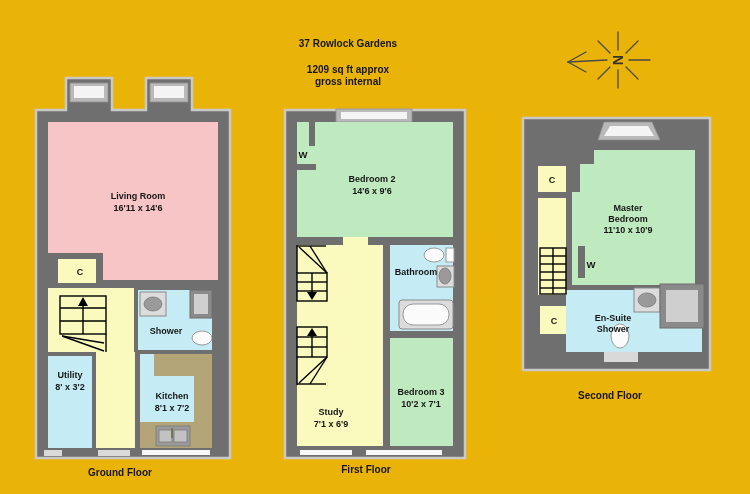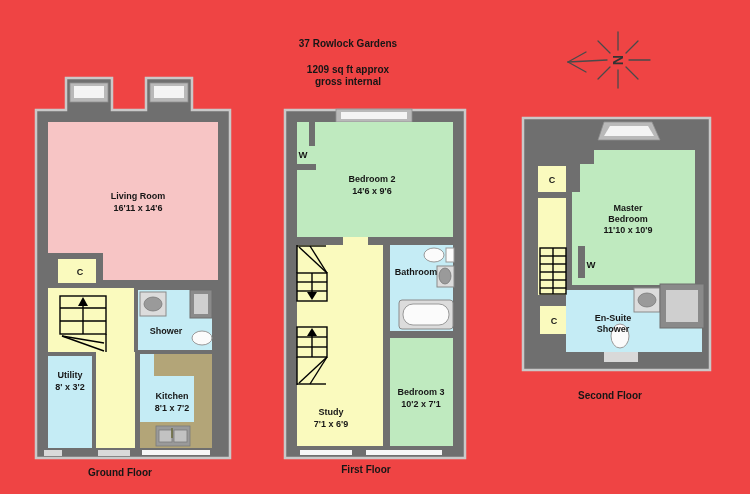--- a/index.html
+++ b/index.html
@@ -1,16 +1,16 @@
 <!DOCTYPE html>
 <html><head>
 <meta charset="utf-8">
 <style>
   html,body{margin:0;padding:0;background:#ffffff;}
-  .page{position:relative;width:750px;height:494px;background:#ef4444;overflow:hidden;
+  .page{position:relative;width:750px;height:494px;background:#eab308;overflow:hidden;
         font-family:"Liberation Sans", sans-serif;}
   svg{display:block;}
   .wall{fill:#6f6f6f;stroke:#c9c9c9;stroke-width:2.5;}
   .wall-stub{fill:#6f6f6f;}
   .win-frame{fill:#b9b9b9;stroke:#8f8f8f;stroke-width:0.8;}
   .win-glass{fill:#f4f4f4;}
   .opening{fill:#d9d9d9;}
   .opening-white{fill:#f7f7f7;}
   .lbl{font:bold 9px "Liberation Sans", sans-serif;fill:#161616;text-anchor:middle;}
   .lbl-sm{font:bold 9.5px "Liberation Sans", sans-serif;fill:#161616;text-anchor:middle;}

